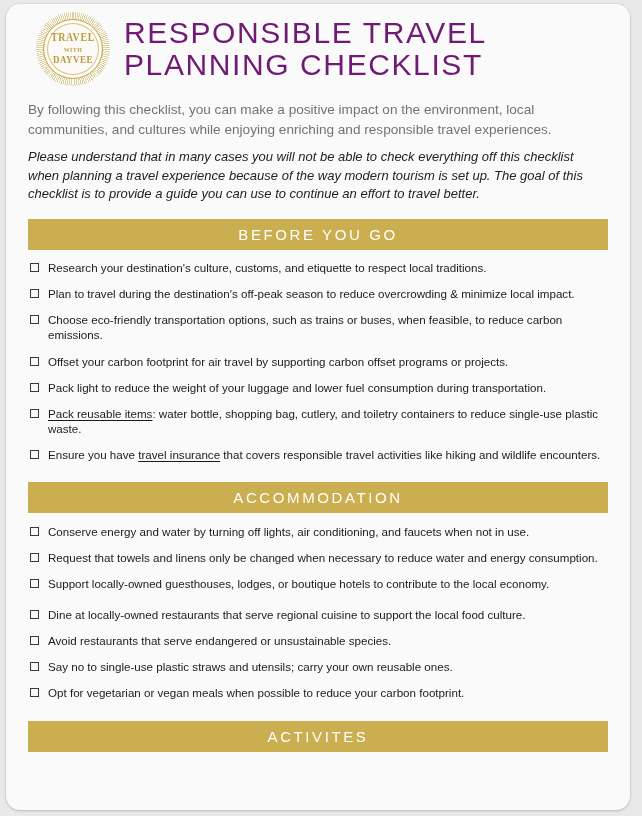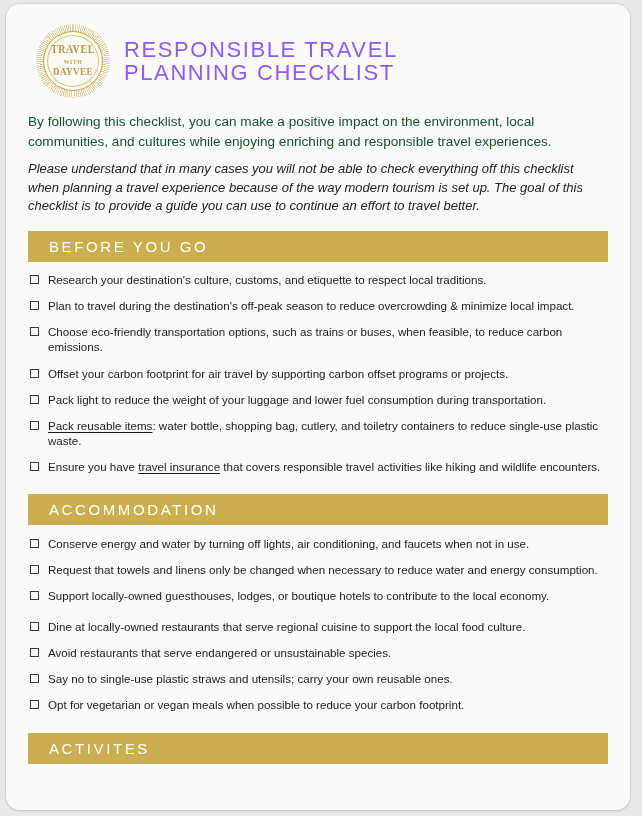--- a/index.html
+++ b/index.html
@@ -34,21 +34,21 @@
     width: 100%;
     height: 100%;
     padding: 0 16px;
     box-sizing: border-box;
   }
 
   
   .header {
     display: flex;
     align-items: center;
-    padding: 20px 0 6px 14px;
+    padding: 8px 0 6px 14px;
   }
   .logo {
     position: relative;
     width: 74px;
     height: 74px;
     flex: 0 0 74px;
     margin-right: 14px;
   }
   .logo-ring-outer {
     position: absolute;
@@ -98,52 +98,52 @@
     color: #b99a3f;
     font-family: "Liberation Serif", serif;
     font-weight: 700;
     transform: scaleY(1.15);
   }
 
   .title-block {
     flex: 1 1 auto;
   }
   .title-line {
-    font-size: 22px;
+    font-size: 30px;
     line-height: 1.06;
     letter-spacing: 1.6px;
-    color: #8b5cf6;
+    color: #701a75;
     font-weight: 400;
     white-space: nowrap;
   }
 
   
   .intro {
     margin: 8px 6px 0 6px;
     font-size: 13.6px;
     line-height: 1.45;
-    color: #14532d;
+    color: #737373;
   }
   .disclaimer {
     margin: 9px 6px 0 6px;
     font-size: 13px;
     line-height: 1.42;
     color: #222222;
     font-style: italic;
   }
 
   
   .band {
     margin: 15px 6px 0 6px;
     background: #cbae4f;
     height: 31px;
     display: flex;
     align-items: center;
-    padding-left: 21px;
-    box-sizing: border-box;
+    box-sizing: border-box;
+    justify-content: center;
   }
   .band-label {
     color: #ffffff;
     font-size: 15px;
     letter-spacing: 2.6px;
     font-weight: 400;
   }
 
   
   .items {

